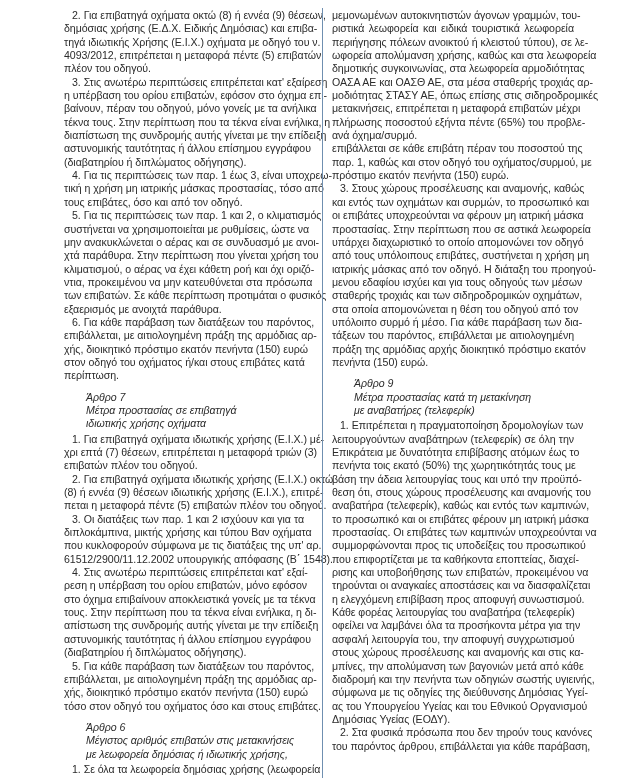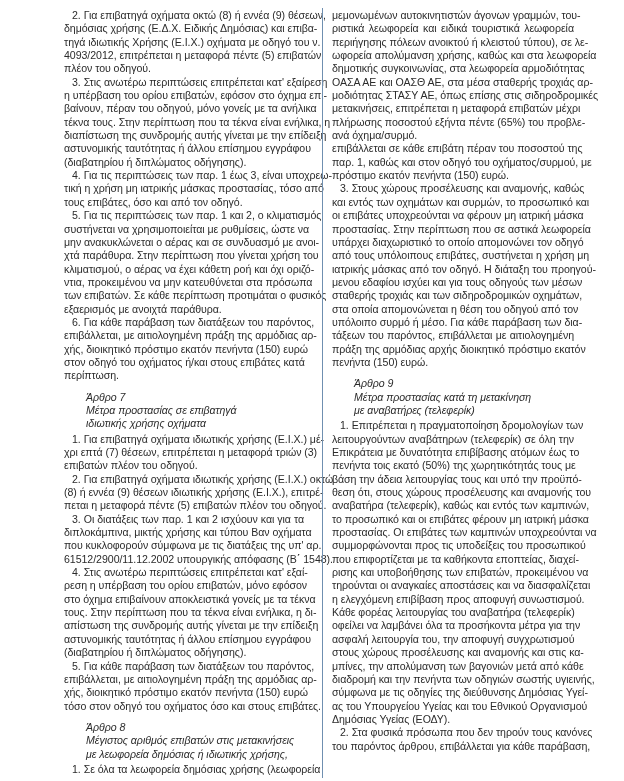--- a/index.html
+++ b/index.html
@@ -99,21 +99,21 @@
         <span class="line">αστυνομικής ταυτότητας ή άλλου επίσημου εγγράφου</span>
         <span class="line last">(διαβατηρίου ή διπλώματος οδήγησης).</span>
       </div>
       <div>
         <span class="line indent">5. Για κάθε παράβαση των διατάξεων του παρόντος,</span>
         <span class="line">επιβάλλεται, με αιτιολογημένη πράξη της αρμόδιας αρ-</span>
         <span class="line">χής, διοικητικό πρόστιμο εκατόν πενήντα (150) ευρώ</span>
         <span class="line last">τόσο στον οδηγό του οχήματος όσο και στους επιβάτες.</span>
       </div>
       <div class="article-block">
-        <span class="line">Άρθρο 8</span>
+        <span class="line">Άρθρο 6</span>
         <span class="line">Μέγιστος αριθμός επιβατών στις μετακινήσεις</span>
         <span class="line">με λεωφορεία δημόσιας ή ιδιωτικής χρήσης,</span>
       </div>
       <div>
         <span class="line indent">1. Σε όλα τα λεωφορεία δημόσιας χρήσης (λεωφορεία</span>
       </div>
     </div>
   <div class="divider"></div>
   <div class="col col-right" id="col-right">
       <div>

